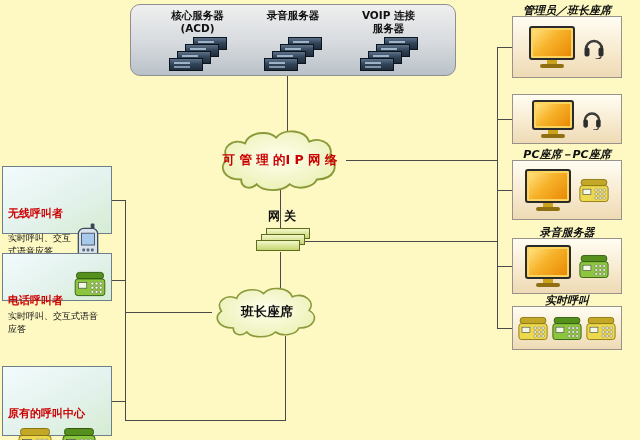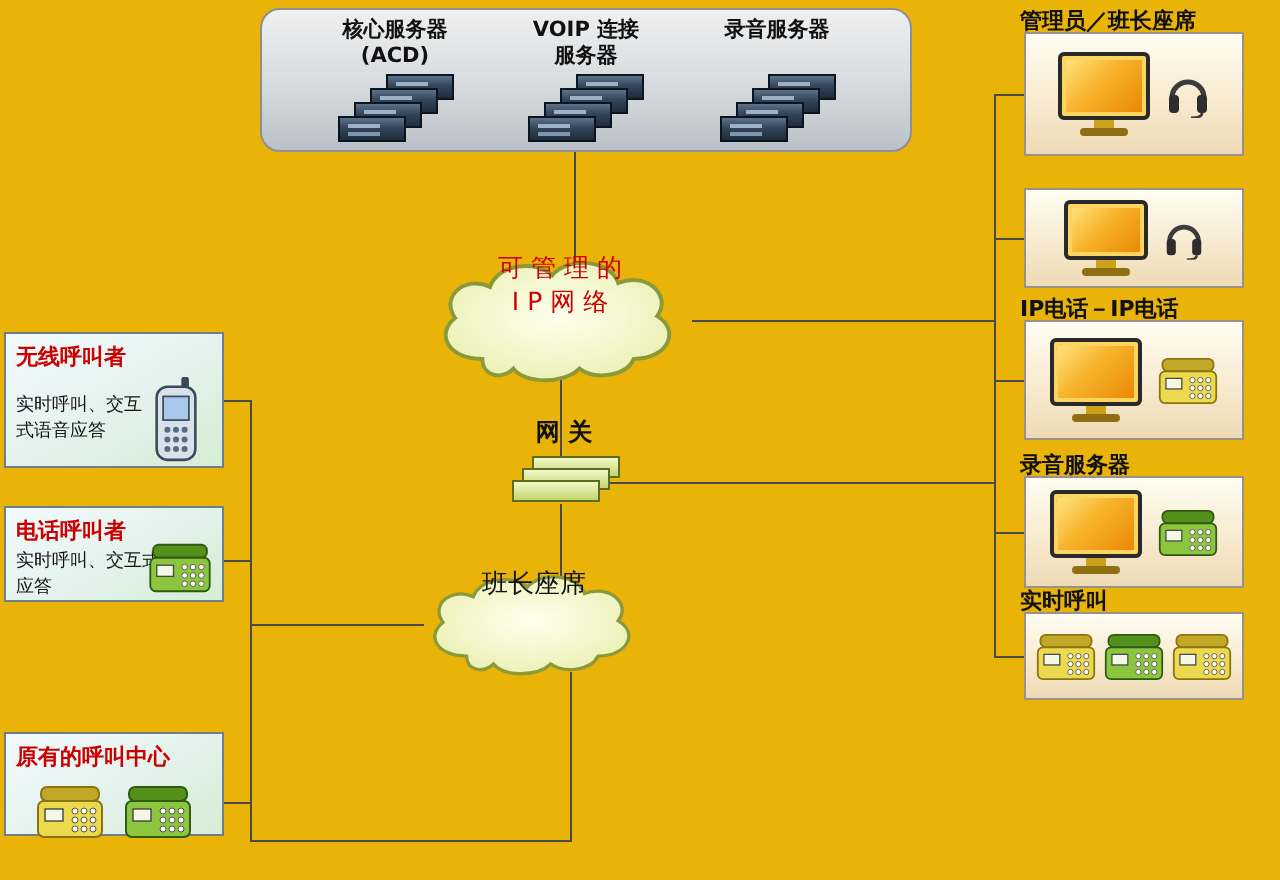--- a/index.html
+++ b/index.html
@@ -1,53 +1,53 @@
 <!DOCTYPE html>
 <html><head>
 <meta charset="utf-8">
 <style>
   html,body{margin:0;padding:0;background:#fff;}
-  .canvas{position:relative;width:640px;height:440px;background:#eab308;overflow:hidden;
+  .canvas{position:relative;width:640px;height:440px;background:#fef9c3;overflow:hidden;
           font-family:"DejaVu Sans",sans-serif;color:#111;}
   
   .line{position:absolute;background:#4a4a4a;z-index:1;}
   
   .server-panel{position:absolute;left:130px;top:4px;width:326px;height:72px;border:1px solid #8f8f8f;
      border-radius:10px;background:linear-gradient(180deg,#efefef 0%,#d6dade 55%,#b9c1c8 100%);
      display:flex;justify-content:space-evenly;padding-top:4px;box-sizing:border-box;z-index:2;}
   .server-col{text-align:center;font-size:10.5px;font-weight:bold;line-height:1.25;}
   .server-label{height:27px;}
   .server-stack{position:relative;width:58px;height:34px;margin:1px auto 0;}
   .srv{position:absolute;width:32px;height:11px;border:1px solid #0c141e;
        background:linear-gradient(180deg,#5d7289 0%,#33455a 45%,#1f2c3b 100%);}
   .srv::after{content:"";position:absolute;left:4px;top:3px;width:16px;height:2px;background:#9db2c6;box-shadow:0 4px 0 #7f95aa;}
   .srv:nth-child(1){left:24px;top:0;} .srv:nth-child(2){left:16px;top:7px;}
   .srv:nth-child(3){left:8px;top:14px;} .srv:nth-child(4){left:0;top:21px;}
   
   .cloud{position:absolute;z-index:2;}
   .cloud svg{position:absolute;inset:0;width:100%;height:100%;}
-  .cloud-text{position:absolute;inset:0;display:flex;flex-direction:column;align-items:center;
-     font-weight:normal;font-size:12.5px;line-height:1.35;z-index:3;text-align:center;}
+  .cloud-text{position:absolute;inset:0;display:flex;flex-direction:row;align-items:center;
+     justify-content:center;font-weight:bold;font-size:12.5px;line-height:1.35;z-index:3;text-align:center;}
   .red{color:#cc0000;}
   
   .gw-label{position:absolute;left:252px;top:208px;width:60px;text-align:center;font-size:12px;font-weight:bold;z-index:2;}
   .gateway{position:absolute;left:256px;top:228px;width:54px;height:26px;z-index:2;}
   .gwc{position:absolute;width:42px;height:9px;border:1px solid #5c6e1e;
        background:linear-gradient(180deg,#f2f7c8,#c6d46f);}
   .gwc:nth-child(1){left:10px;top:0;} .gwc:nth-child(2){left:5px;top:6px;} .gwc:nth-child(3){left:0;top:12px;}
   
   .lbox{position:absolute;left:2px;width:110px;border:1px solid #6f7f8a;box-sizing:border-box;
         background:linear-gradient(150deg,#f2fbfd 0%,#e3f2ec 55%,#d6ecd2 100%);padding:4px 5px;z-index:2;}
-  .lbox-title{color:#cc0000;font-weight:bold;font-size:11px;margin-bottom:2px;}
+  .lbox-title{color:#cc0000;font-weight:bold;font-size:11px;margin-bottom:2px;margin-top:35px;}
   .lbox-body{font-size:9px;line-height:1.4;color:#111;}
   .lbox-row{display:flex;align-items:center;gap:4px;}
   .corner-phone{position:absolute;right:5px;bottom:3px;}
   .phones-row{display:flex;align-items:center;gap:10px;margin-top:6px;justify-content:center;}
   
-  .rlabel{position:absolute;left:510px;width:114px;text-align:left;font-size:11px;font-weight:bold;z-index:2;}
+  .rlabel{position:absolute;left:510px;width:114px;text-align:center;font-size:11px;font-weight:bold;z-index:2;font-style:italic;}
   .rbox{position:absolute;left:512px;width:110px;border:1px solid #98928a;box-sizing:border-box;z-index:2;
         background:linear-gradient(180deg,#fffdf2 0%,#f7e9cd 60%,#eeda b4 100%);
         background:linear-gradient(180deg,#fffdf2 0%,#f7e9cd 60%,#eedab4 100%);
         display:flex;align-items:center;justify-content:center;gap:8px;}
   
   .mon{display:flex;flex-direction:column;align-items:center;}
   .mon-scr{width:42px;height:30px;border:2px solid #2a2a2a;border-radius:3px;
      background:linear-gradient(135deg,#ffe98a 0%,#f7b32b 45%,#e88400 100%);
      box-shadow:inset 0 0 0 2px #fbd560;}
   .mon-neck{width:10px;height:4px;background:#caa21c;}
@@ -131,34 +131,34 @@
       </div>
       <div class="server-stack">
           <div class="srv"></div>
           <div class="srv"></div>
           <div class="srv"></div>
           <div class="srv"></div>
         </div>
     </div>
     <div class="server-col">
       <div class="server-label">
+        <div>录音服务器</div>
+        <div></div>
+      </div>
+      <div class="server-stack">
+          <div class="srv"></div>
+          <div class="srv"></div>
+          <div class="srv"></div>
+          <div class="srv"></div>
+        </div>
+    </div>
+    <div class="server-col">
+      <div class="server-label">
         <div>VOIP 连接</div>
         <div>服务器</div>
-      </div>
-      <div class="server-stack">
-          <div class="srv"></div>
-          <div class="srv"></div>
-          <div class="srv"></div>
-          <div class="srv"></div>
-        </div>
-    </div>
-    <div class="server-col">
-      <div class="server-label">
-        <div>录音服务器</div>
-        <div></div>
       </div>
       <div class="server-stack">
           <div class="srv"></div>
           <div class="srv"></div>
           <div class="srv"></div>
           <div class="srv"></div>
         </div>
     </div>
   </div>
 
@@ -211,21 +211,21 @@
   </div>
 
   <div class="lbox" style="top:253px;height:48px">
     <div class="lbox-title">电话呼叫者</div>
     <div class="lbox-body" style="width:96px">实时呼叫、交互式语音应答</div>
     <svg class="phone green corner-phone" width="32" height="26" viewBox="0 0 34 28">
         <use href="#sym-phone"></use>
       </svg>
   </div>
 
-  <div class="lbox" style="top:366px;height:52px">
+  <div class="lbox" style="top:366px;height:70px">
     <div class="lbox-title">原有的呼叫中心</div>
     <div class="phones-row">
       <svg class="phone yellow" width="34" height="28" viewBox="0 0 34 28">
           <use href="#sym-phone"></use>
         </svg>
       <svg class="phone green" width="34" height="28" viewBox="0 0 34 28">
           <use href="#sym-phone"></use>
         </svg>
     </div>
   </div>
@@ -246,21 +246,21 @@
     <div class="mon">
         <div class="mon-scr" style="width:38px;height:26px"></div>
         <div class="mon-neck"></div>
         <div class="mon-base"></div>
       </div>
     <svg width="20" height="22" viewBox="0 0 22 24">
         <use href="#sym-headset"></use>
       </svg>
   </div>
 
-  <div class="rlabel" style="top:147px">IP电话－IP电话</div>
+  <div class="rlabel" style="top:147px">PC座席－PC座席</div>
   <div class="rbox" style="top:160px;height:60px">
     <div class="mon">
         <div class="mon-scr"></div>
         <div class="mon-neck"></div>
         <div class="mon-base"></div>
       </div>
     <svg class="phone yellow" width="30" height="25" viewBox="0 0 34 28">
         <use href="#sym-phone"></use>
       </svg>
   </div>

